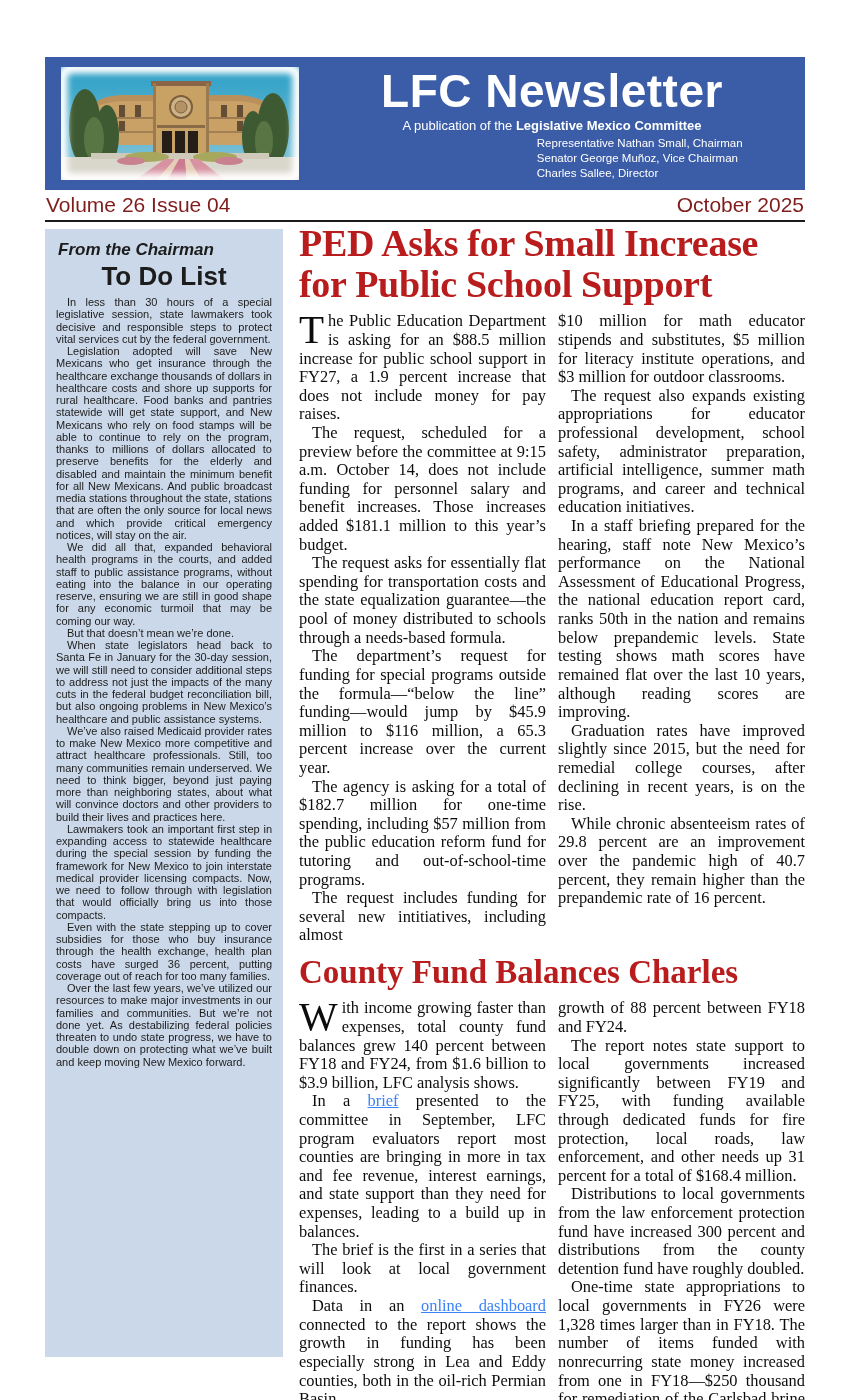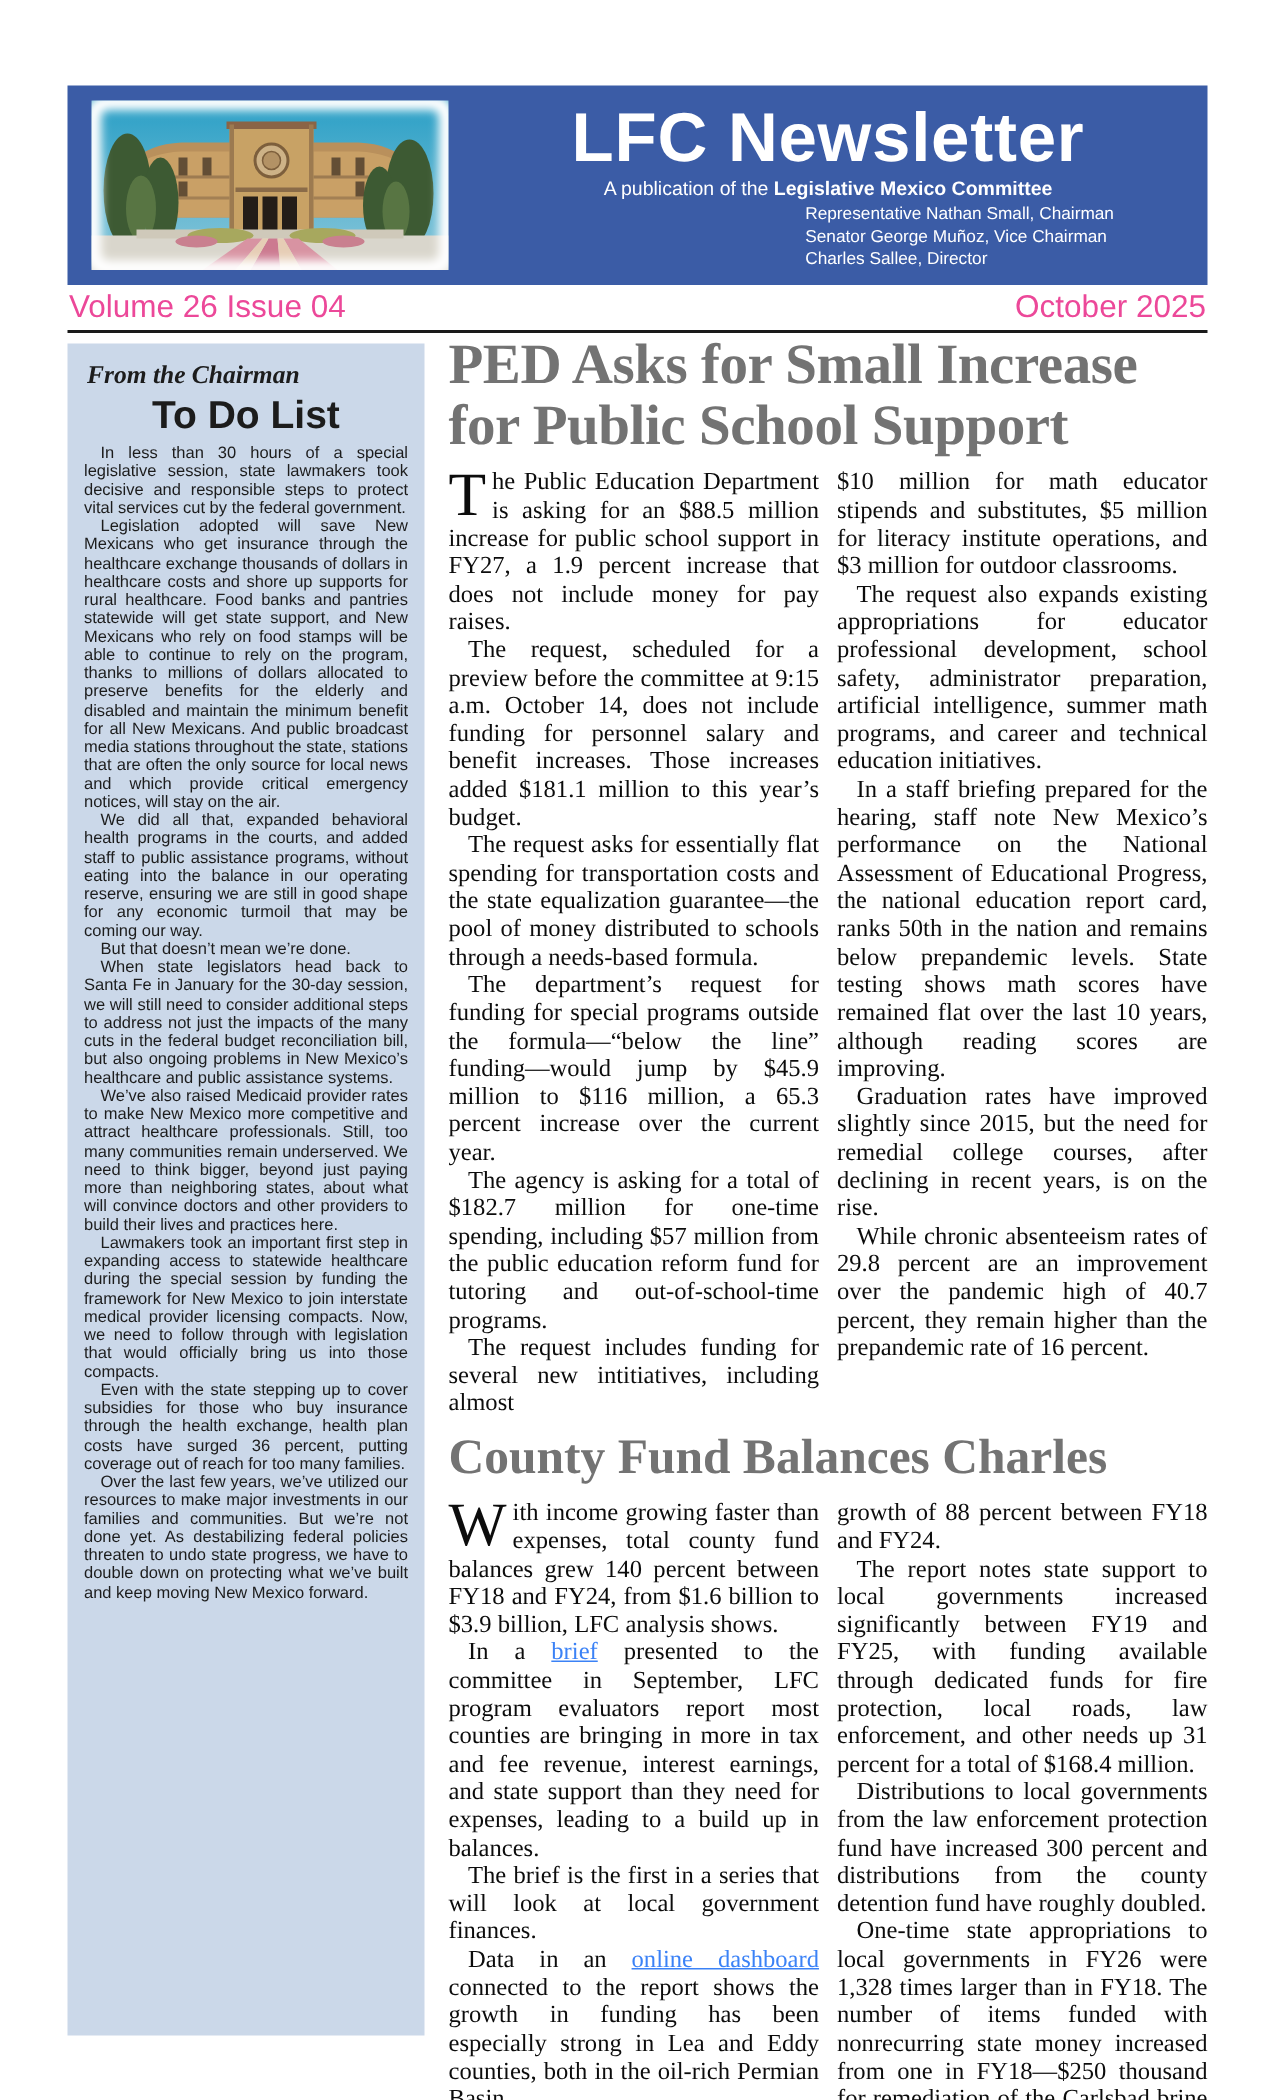--- a/index.html
+++ b/index.html
@@ -12,35 +12,35 @@
   .capitol{width:238px;height:113px;margin:10px 0 0 16px;flex:0 0 auto;}
   .mast-text{flex:1;padding-top:10px;border-radius:29px;}
   .mast-title{text-align:center;font-size:46px;font-weight:bold;letter-spacing:.5px;
               line-height:1.05;margin:0;}
   .mast-pub{text-align:center;font-size:13px;margin-top:3px;}
   .mast-pub b{font-weight:bold;}
   .mast-officials{font-size:11.5px;line-height:1.28;margin:3px 0 0 47%;text-align:left;}
 
   
   .issuebar{display:flex;justify-content:space-between;align-items:flex-end;
-            font-size:21px;color:#ec4899;padding:3px 1px 3px 1px;border-bottom:2px solid #1a1a1a;}
+            font-size:21px;color:#7f1d1d;padding:3px 1px 3px 1px;border-bottom:2px solid #1a1a1a;}
 
   
   .main{display:flex;gap:16px;margin-top:7px;align-items:flex-start;}
 
   
   .sidebar{width:238px;flex:0 0 auto;background:#cbd8e9;padding:11px 11px 14px 11px;
            box-sizing:border-box;min-height:1128px;color:#1c1c1c;}
-  .sb-kicker{font-size:17px;font-weight:bold;font-style:italic;margin:0 0 0 2px;font-family:Liberation Serif, serif;}
+  .sb-kicker{font-size:17px;font-weight:bold;font-style:italic;margin:0 0 0 2px;}
   .sb-title{font-size:26px;font-weight:bold;text-align:center;margin:1px 0 4px 0;}
   .sb-p{font-size:11px;line-height:1.115;text-align:justify;margin:0;text-indent:11px;}
 
   
   .articles{flex:1;font-family:"Liberation Serif",serif;color:#0c0c0c;}
-  .headline{font-weight:bold;margin:0;line-height:1.07;color:#737373;}
+  .headline{font-weight:bold;margin:0;line-height:1.07;color:#b91c1c;}
   .headline-1{font-size:38px;margin:-6px 0 8px 0;letter-spacing:-.3px;}
   .headline-2{font-size:33px;margin:10px 0 9px 0;}
   .cols{display:flex;gap:12px;}
   .col{width:247px;flex:0 0 auto;}
   .art-p{font-size:16.4px;line-height:1.135;text-align:justify;margin:0;text-indent:13px;}
   .art-p.noindent{text-indent:0;}
   .art-p.justlast{text-align-last:justify;}
   .dropcap{float:left;font-size:41px;line-height:31px;padding:2px 4px 0 0;font-weight:normal;}
   .inline-link{color:#3b82f6;text-decoration:underline;cursor:pointer;}
 </style>

